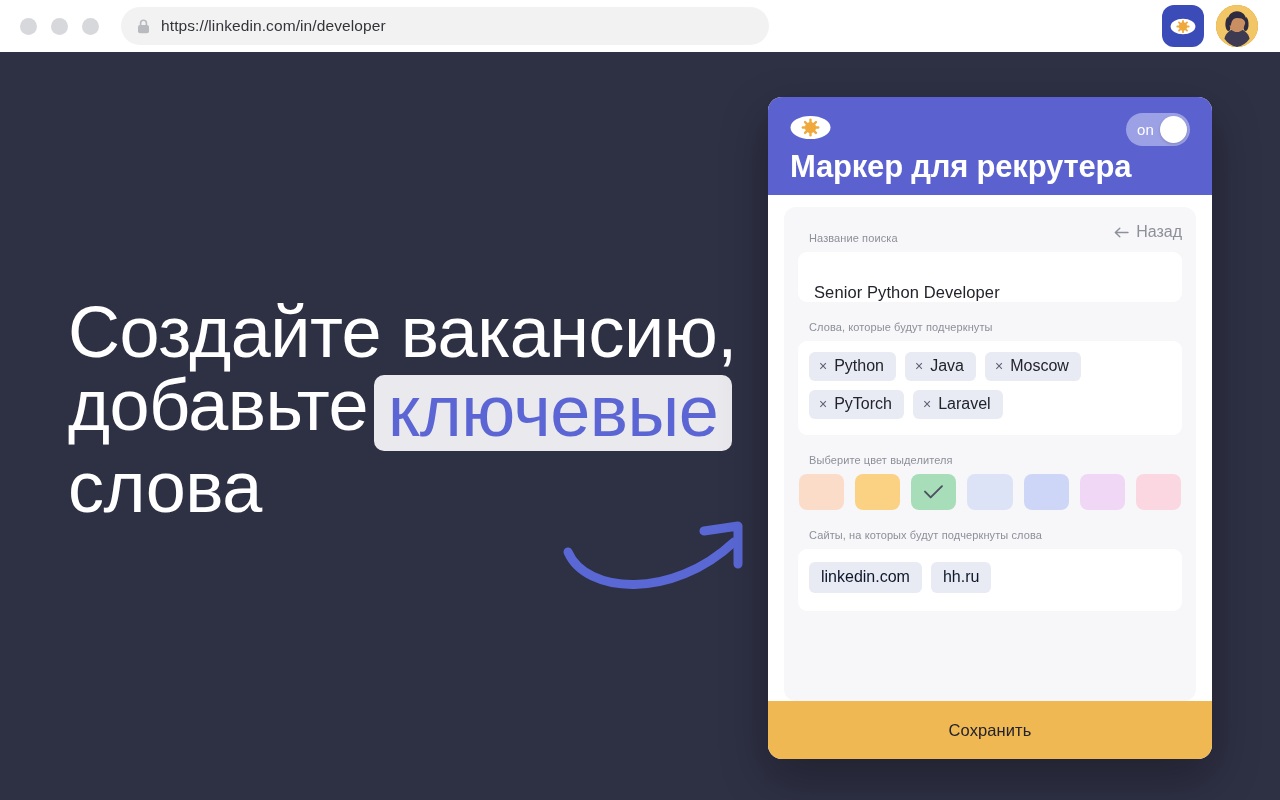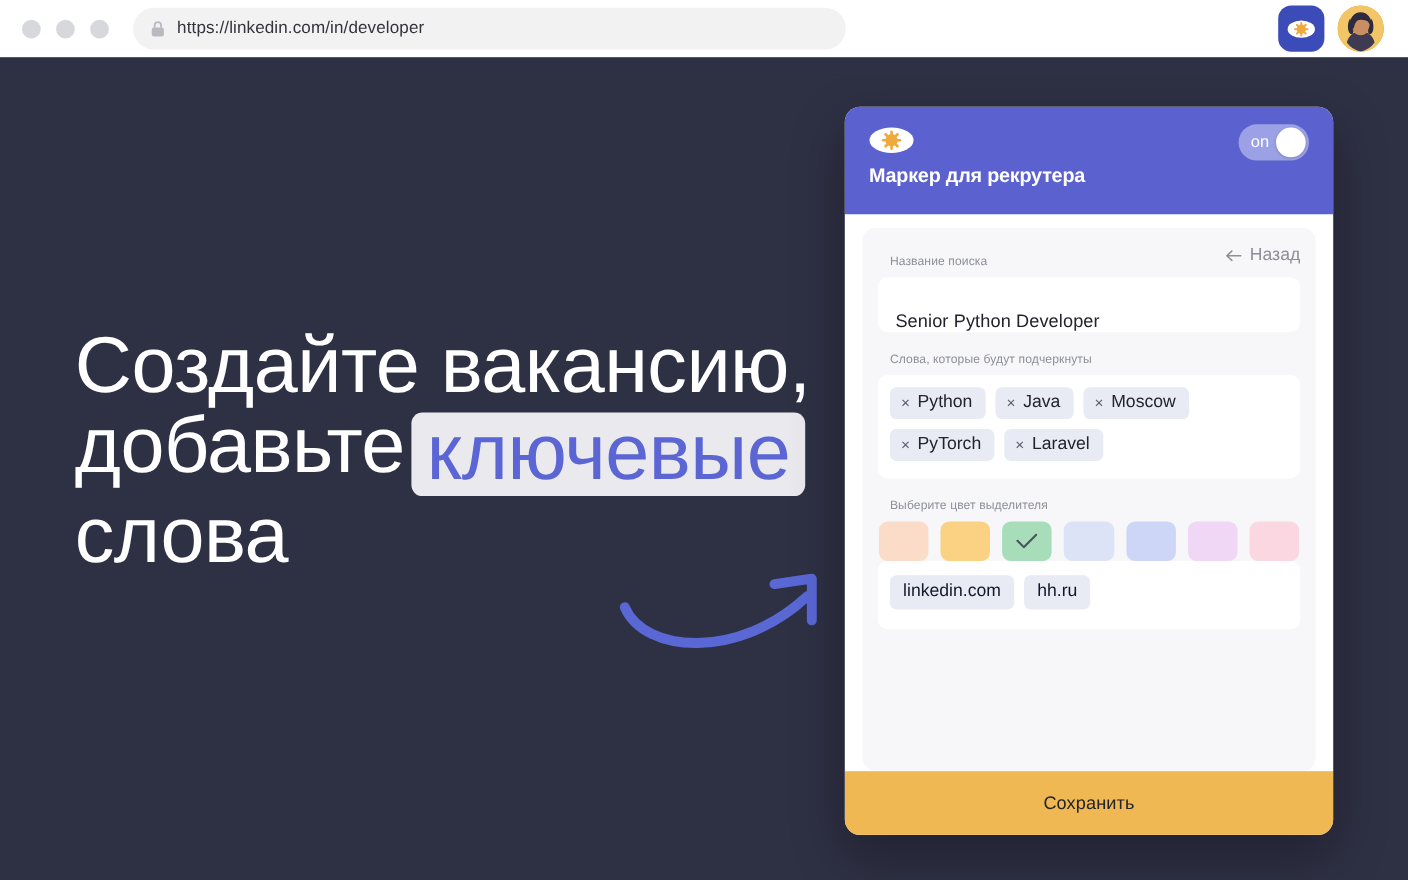--- a/index.html
+++ b/index.html
@@ -102,21 +102,21 @@
   .panel-header{
     flex:0 0 auto;
     height:98px;
     background:#5b61cf;
     padding:18px 22px 0 22px;
     position:relative;
   }
   .brand-eye{ width:41px; height:25px; display:block; }
   .panel-title{
     margin-top:9px;
-    font-size:18px; font-weight:700; color:#ffffff;
+    font-size:31px; font-weight:700; color:#ffffff;
     letter-spacing:-0.2px; white-space:nowrap;
   }
   .toggle{
     position:absolute; right:22px; top:16px;
     width:64px; height:33px; border-radius:17px;
     background:#9ba1e4;
     display:flex; align-items:center;
   }
   .toggle-label{
     font-size:15px; color:#ffffff; margin-left:11px; letter-spacing:.2px;
@@ -348,20 +348,21 @@
             <svg class="swatch-check" viewBox="0 0 21 16">
               <path d="M2 7.6 L7.7 13.4 L19 2.2" fill="none" stroke="#4c5160" stroke-width="1.9" stroke-linecap="round" stroke-linejoin="round"></path>
             </svg>
           </span>
           <span class="swatch" style="background: rgb(220, 227, 247);"></span>
           <span class="swatch" style="background: rgb(205, 214, 247);"></span>
           <span class="swatch" style="background: rgb(240, 215, 245);"></span>
           <span class="swatch" style="background: rgb(250, 215, 225);"></span>
         </div>
 
+        <div class="field-label" style="margin-top:19px;">Сайты, на которых будут подчеркнуты слова</div>
         <div class="site-box">
           <span class="site-tag">linkedin.com</span>
           <span class="site-tag">hh.ru</span>
         </div>
 
       </div>
     </div>
 
     <div class="panel-footer">
       <span class="save-label">Сохранить</span>

